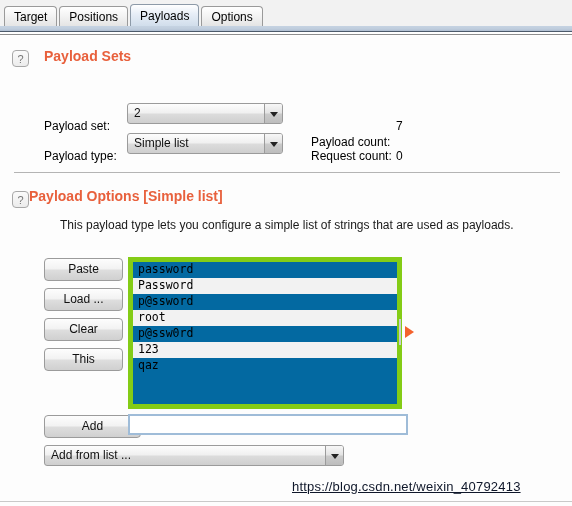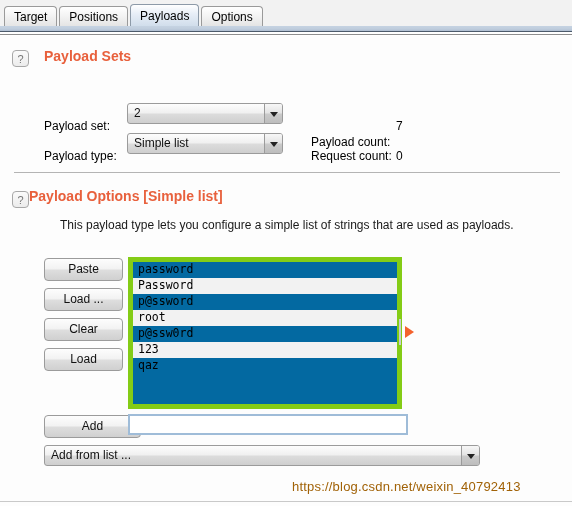--- a/index.html
+++ b/index.html
@@ -223,23 +223,24 @@
     position: absolute;
     left: 6px; top: 7px;
     width: 0; height: 0;
     border-top: 6px solid transparent;
     border-bottom: 6px solid transparent;
     border-left: 9px solid #f4622d;
   }
   #watermark {
     position: absolute;
     font-size: 13px;
-    color: #a16207;
+    color: #0f172a;
     white-space: nowrap;
     letter-spacing: 0.2px;
+    text-decoration: underline;
   }
   #bottom-rule {
     position: absolute;
     left: 0; top: 501px;
     width: 572px; height: 1px;
     background: #c9c9c9;
   }
 </style>
 </head>
 <body>
@@ -278,41 +279,41 @@
 
   <div id="divider" style="top:136px;"></div>
 
   <div class="help-icon" style="left:12px; top:155px;">?</div>
   <div class="section-title" style="left:29px; top:152px;">Payload Options [Simple list]</div>
   <div class="section-desc" style="left:60px; top:182px;">This payload type lets you configure a simple list of strings that are used as payloads.</div>
 
   <div class="btn" style="left:44px; top:222px; width:79px;">Paste</div>
   <div class="btn" style="left:44px; top:252px; width:79px;">Load ...</div>
   <div class="btn" style="left:44px; top:282px; width:79px;">Clear</div>
-  <div class="btn" style="left:44px; top:312px; width:79px;">Load</div>
+  <div class="btn" style="left:44px; top:312px; width:79px;">This</div>
 
   <div id="listbox" style="left:128px; top:221px; width:274px; height:152px;">
     <div class="list-row">password</div>
     <div class="list-row alt">Password</div>
     <div class="list-row">p@ssword</div>
     <div class="list-row alt">root</div>
     <div class="list-row">p@ssw0rd</div>
     <div class="list-row alt">123</div>
     <div class="list-row">qaz</div>
   </div>
 
   <div id="expander" style="left:399px; top:283px; width:18px; height:26px;">
     <span class="bar"></span>
     <span class="tri"></span>
   </div>
 
   <div class="btn" style="left:44px; top:379px; width:97px;">Add</div>
   <input id="payload-input" type="text" style="left: 128px; top: 378px; width: 280px;" placeholder="">
 
-  <div class="combo" style="left:44px; top:409px; width:436px;">
+  <div class="combo" style="left:44px; top:409px; width:300px;">
     <span class="combo-text">Add from list ...</span>
     <span class="combo-btn"></span>
   </div>
 
   <div id="watermark" style="left:292px; top:443px;">https://blog.csdn.net/weixin_40792413</div>
 </div>
 
 <div id="bottom-rule"></div>
 
 </body></html>

